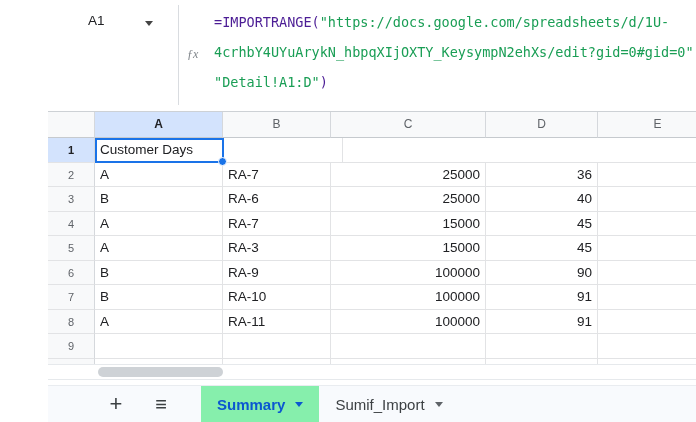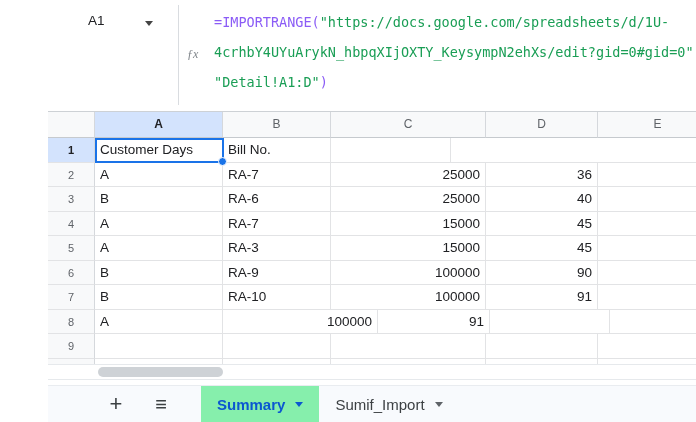--- a/index.html
+++ b/index.html
@@ -12,21 +12,21 @@
   .name-box-value{position:absolute;left:40px;top:13px;font-size:13.5px;color:#202124;}
   .name-box-arrow{position:absolute;left:97px;top:21px;width:0;height:0;
        border-left:4.5px solid transparent;border-right:4.5px solid transparent;
        border-top:5px solid #444;}
   .fb-divider{position:absolute;left:130px;top:5px;width:1px;height:100px;background:#d9dce0;}
   .fx-icon{position:absolute;left:139px;top:47px;font-family:"Liberation Serif",serif;
        font-style:italic;font-size:12px;color:#80868b;}
   .formula-content{position:absolute;left:166px;top:7px;width:524px;
        font-family:"DejaVu Sans Mono",monospace;font-size:13.5px;line-height:30px;}
   .fline{white-space:pre;}
-  .seg-plain{color:#8b5cf6;}
+  .seg-plain{color:#4c1d95;}
   .seg-string{color:#1a9e55;}
 
   
   .grid{position:absolute;left:0;top:111px;width:684px;height:261px;overflow:hidden;
         border-top:1px solid #cdd1d5;background:#fff;}
   .grid-row{display:flex;}
   .header-row{height:26px;}
   .data-row{height:24.5px;}
   .header-cell,.row-head,.cell{box-sizing:border-box;flex:0 0 auto;}
   .header-cell{background:#f8f9fa;border-right:1px solid #d5d8dc;border-bottom:1px solid #c6cace;
@@ -117,21 +117,20 @@
           <div class="header-cell selected" style="width: 128px;">A</div>
           <div class="header-cell" style="width: 108px;">B</div>
           <div class="header-cell" style="width: 155px;">C</div>
           <div class="header-cell" style="width: 112px;">D</div>
           <div class="header-cell" style="width: 120px;">E</div>
           <div class="header-cell partial"></div>
         </div>
         <div class="grid-row data-row">
           <div class="row-head selected">1</div>
           <div class="cell" style="width: 128px;">Customer Days</div>
-          <div class="cell" style="width: 108px;">Bill No.</div>
           <div class="cell" style="width: 120px;"></div>
           <div class="cell partial"></div>
         </div>
         <div class="grid-row data-row">
           <div class="row-head">2</div>
           <div class="cell" style="width: 128px;">A</div>
           <div class="cell" style="width: 108px;">RA-7</div>
           <div class="cell num" style="width: 155px;">25000</div>
           <div class="cell num" style="width: 112px;">36</div>
           <div class="cell" style="width: 120px;"></div>
@@ -178,20 +177,21 @@
           <div class="cell" style="width: 128px;">B</div>
           <div class="cell" style="width: 108px;">RA-10</div>
           <div class="cell num" style="width: 155px;">100000</div>
           <div class="cell num" style="width: 112px;">91</div>
           <div class="cell" style="width: 120px;"></div>
           <div class="cell partial"></div>
         </div>
         <div class="grid-row data-row">
           <div class="row-head">8</div>
           <div class="cell" style="width: 128px;">A</div>
+          <div class="cell" style="width: 108px;">RA-11</div>
           <div class="cell num" style="width: 155px;">100000</div>
           <div class="cell num" style="width: 112px;">91</div>
           <div class="cell" style="width: 120px;"></div>
           <div class="cell partial"></div>
         </div>
         <div class="grid-row data-row">
           <div class="row-head">9</div>
           <div class="cell" style="width: 128px;"></div>
           <div class="cell" style="width: 108px;"></div>
           <div class="cell" style="width: 155px;"></div>

